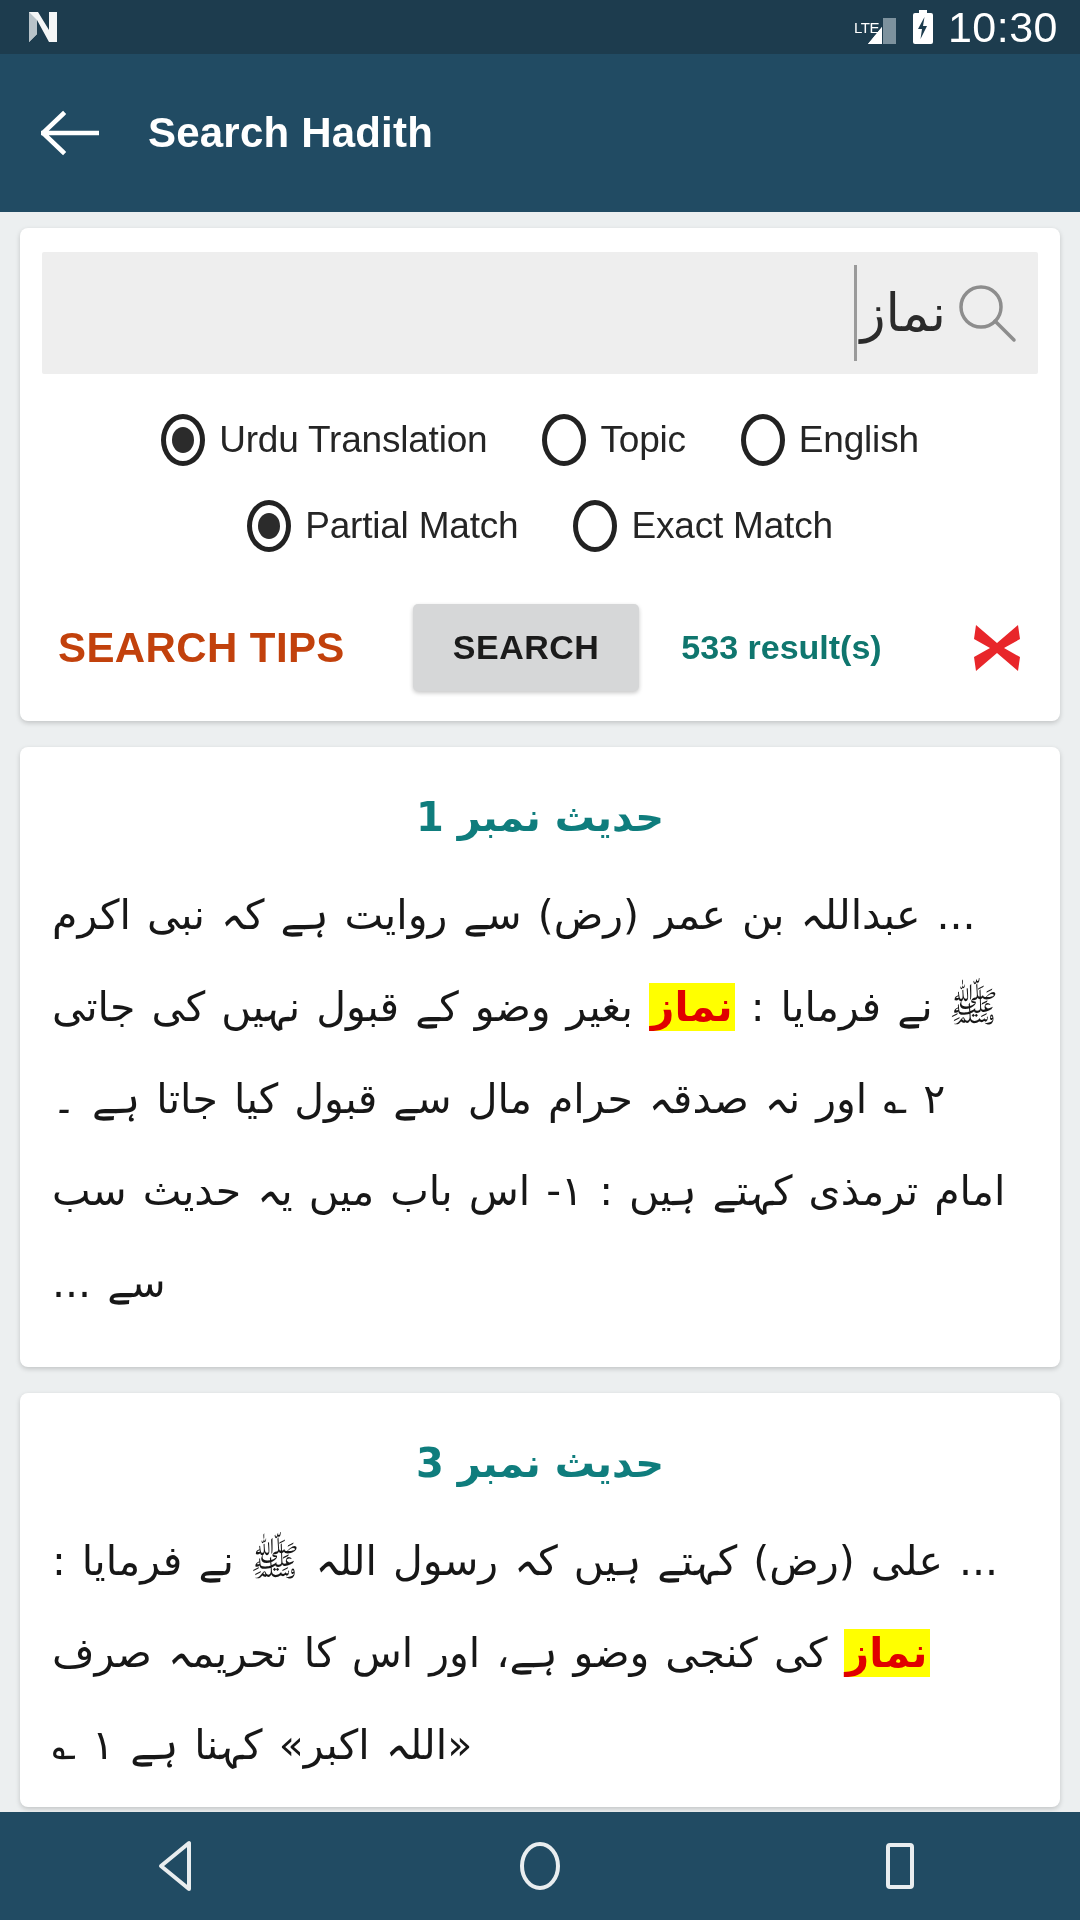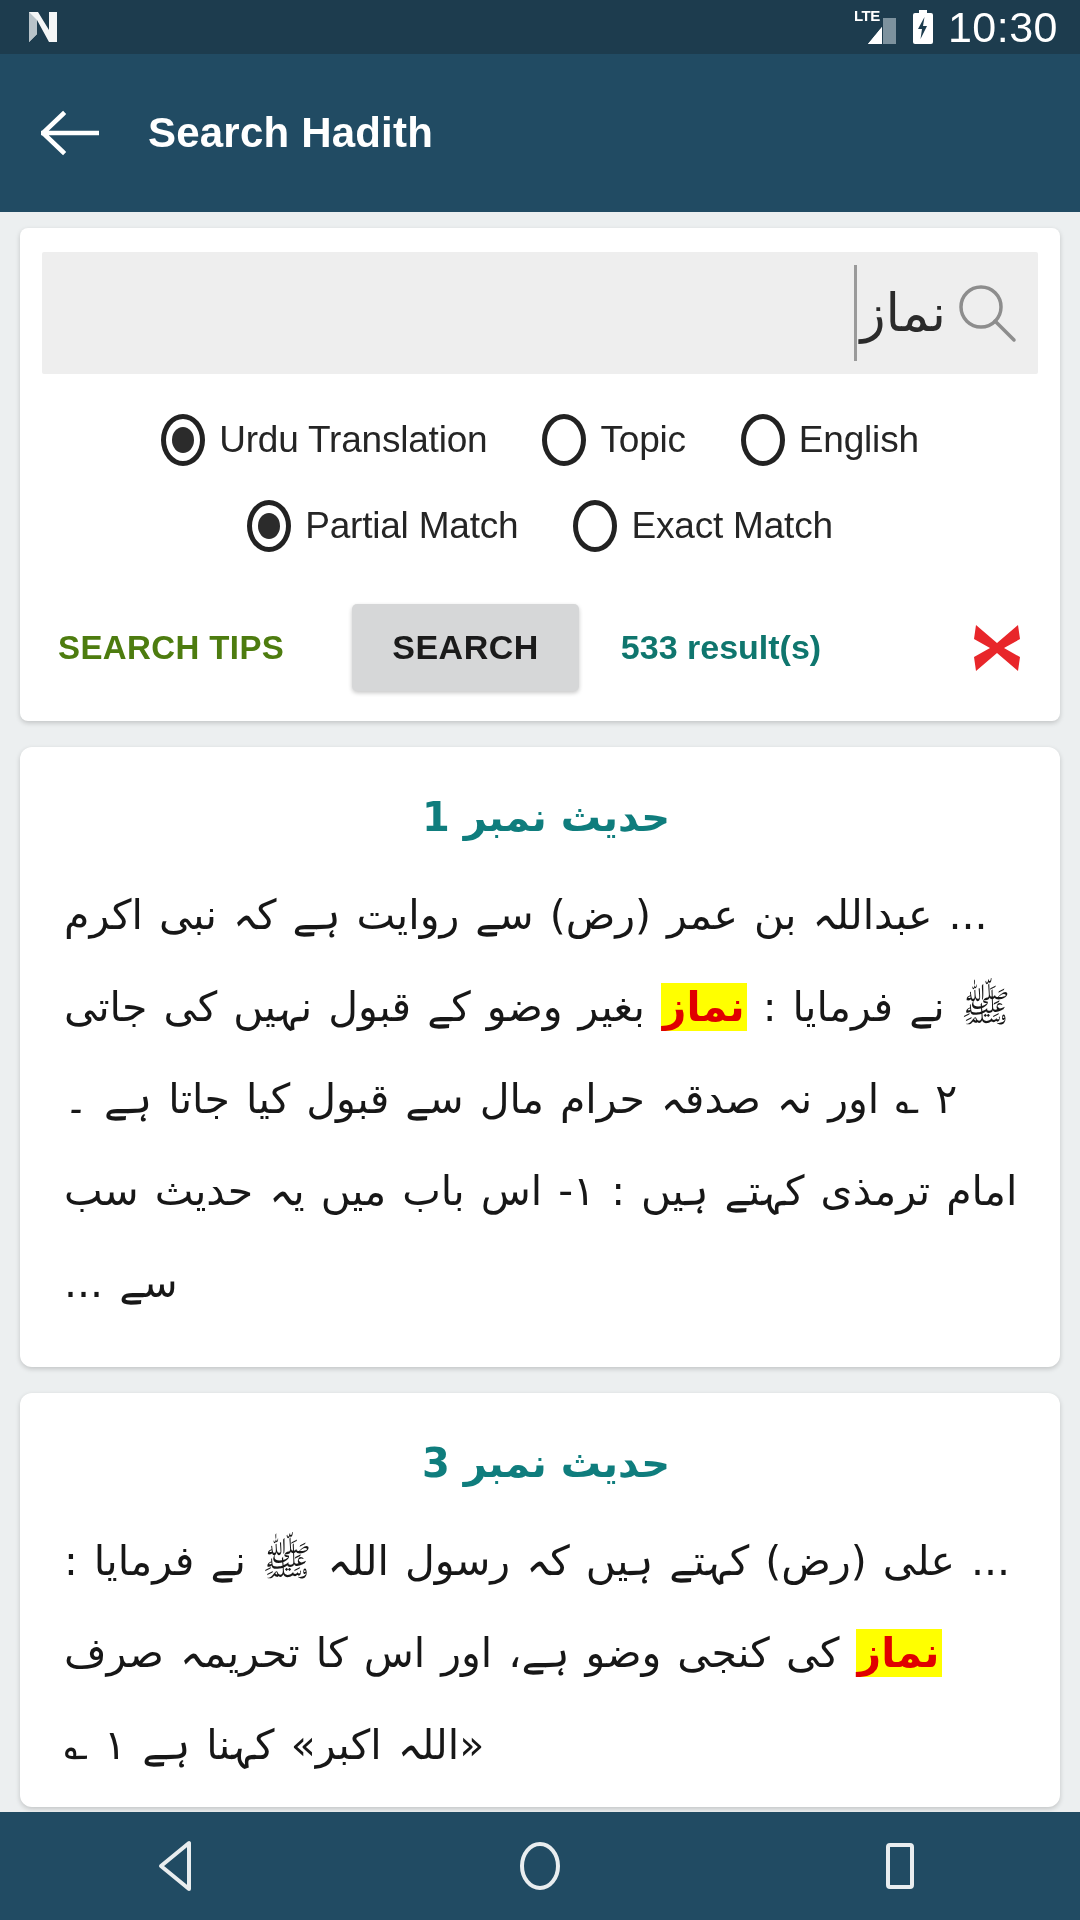--- a/index.html
+++ b/index.html
@@ -36,22 +36,22 @@
 
   .nlogo { width: 34px; height: 34px; position: relative; }
   .nlogo svg { display: block; }
 
   .lte-wrap {
     position: relative;
     width: 44px; height: 38px;
     display: flex; align-items: flex-end; justify-content: flex-end;
   }
   .lte-label {
-    position: absolute; top: 0px; left: 0px;
-    font-size: 15px; font-weight: bold; color: #ffffff;
+    position: absolute; top: 12px; left: 0px;
+    font-size: 15px; font-weight: normal; color: #ffffff;
     letter-spacing: -0.4px; line-height: 15px;
   }
   .sig { position:absolute; right:0; bottom:2px; width:32px; height:26px; }
 
   .battery { width: 22px; height: 34px; position: relative; }
 
   .clock {
     color: #ffffff;
     font-size: 43px;
     font-weight: normal;
@@ -172,23 +172,23 @@
     letter-spacing: -0.2px;
   }
 
   .action-row {
     display: flex;
     align-items: center;
     margin-top: 48px;
     padding: 0 10px;
   }
   .tips-btn {
-    font-size: 33px;
-    font-weight: bold;
-    color: #4d7c0f;
+    font-size: 42px;
+    font-weight: bold;
+    color: #c2410c;
     letter-spacing: 0.4px;
     cursor: pointer;
     padding: 14px 6px;
   }
   .search-btn {
     background: #d6d7d8;
     border: none;
     border-radius: 5px;
     box-shadow: 0 2px 4px rgba(0,0,0,0.22);
     font-size: 34px;
@@ -208,21 +208,21 @@
     white-space: nowrap;
   }
   .clear-x {
     margin-left: auto;
     width: 62px; height: 62px;
     display: flex; align-items: center; justify-content: center;
     cursor: pointer;
   }
 
   
-  .hadith-card { padding: 26px 28px 28px 40px; border-radius: 12px; }
+  .hadith-card { padding: 26px 28px 28px 28px; }
 
   .hadith-title {
     text-align: center;
     color: #0f7d7d;
     font-size: 40px;
     font-weight: bold;
     direction: rtl;
     font-family: "DejaVu Sans", sans-serif;
     padding: 16px 0 10px 0;
     line-height: 56px;

